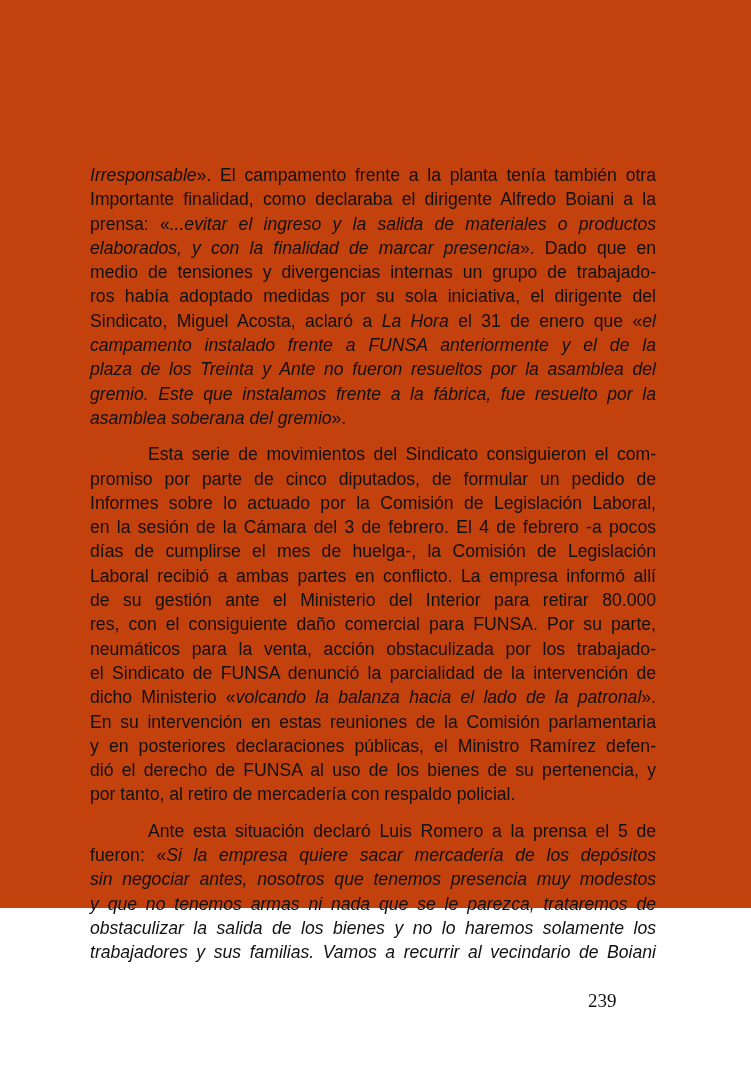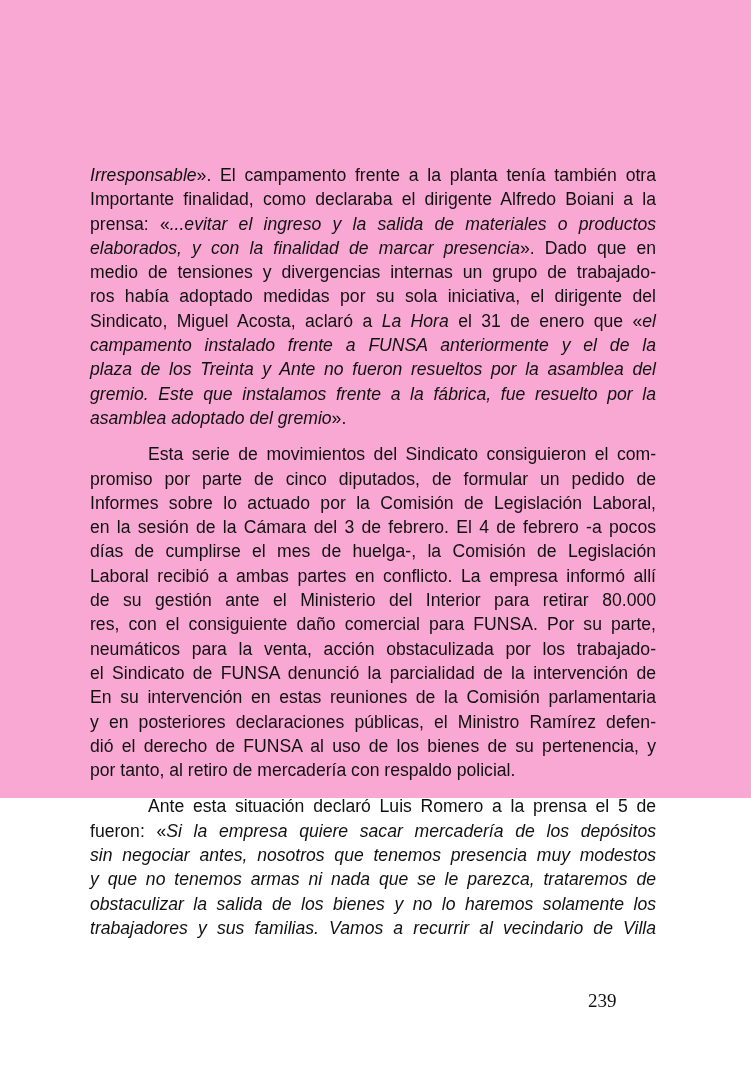--- a/index.html
+++ b/index.html
@@ -1,19 +1,19 @@
 <!DOCTYPE html>
 <html><head>
 <meta charset="utf-8">
 <style>
   html, body { margin: 0; padding: 0; background: #ffffff; }
   body { width: 751px; height: 1075px; position: relative; overflow: hidden; }
   .page {
-    position: absolute; left: 0; top: 0; width: 751px; height: 798px;
-    background: #f9a8d4;
+    position: absolute; left: 0; top: 0; width: 751px; height: 908px;
+    background: #c2410c;
   }
   .text-block {
     position: absolute;
     left: 90px;
     top: 163px;
     width: 566px;
     font-family: "Liberation Sans", sans-serif;
     font-size: 17.6px;
     line-height: 24.3px;
     color: #111111;
@@ -50,41 +50,42 @@
         <span class="line"><span class="it">Irresponsable</span><span>». El campamento frente a la planta tenía también otra</span></span>
         <span class="line"><span>Importante finalidad, como declaraba el dirigente Alfredo Boiani a la</span></span>
         <span class="line"><span>prensa: «</span><span class="it">...evitar el ingreso y la salida de materiales o productos</span></span>
         <span class="line"><span class="it">elaborados, y con la finalidad de marcar presencia</span><span>». Dado que en</span></span>
         <span class="line"><span>medio de tensiones  y divergencias internas un grupo de trabajado-</span></span>
         <span class="line"><span>ros había adoptado medidas por su sola iniciativa, el dirigente del</span></span>
         <span class="line"><span>Sindicato, Miguel Acosta, aclaró a </span><span class="it">La  Hora</span><span> el 31 de enero que «</span><span class="it">el</span></span>
         <span class="line"><span class="it">campamento instalado frente a FUNSA anteriormente y el de la</span></span>
         <span class="line"><span class="it">plaza de los Treinta y Ante no fueron resueltos por la asamblea del</span></span>
         <span class="line"><span class="it">gremio. Este que instalamos frente a la fábrica, fue resuelto por la</span></span>
-        <span class="line last"><span class="it">asamblea adoptado del gremio</span><span>».</span></span>
+        <span class="line last"><span class="it">asamblea soberana del gremio</span><span>».</span></span>
       </div>
       <div class="para">
         <span class="line indent-first"><span>Esta serie de movimientos del Sindicato consiguieron el com-</span></span>
         <span class="line"><span>promiso por parte de cinco diputados, de formular un pedido de</span></span>
         <span class="line"><span>Informes sobre lo actuado por la Comisión de Legislación Laboral,</span></span>
         <span class="line"><span>en la sesión de la Cámara del 3 de febrero. El 4 de febrero -a pocos</span></span>
         <span class="line"><span>días de cumplirse el mes de huelga-, la Comisión de Legislación</span></span>
         <span class="line"><span>Laboral recibió a ambas partes en conflicto. La empresa informó allí</span></span>
         <span class="line"><span>de su gestión ante el Ministerio del Interior para retirar 80.000</span></span>
         <span class="line"><span>res, con el consiguiente daño comercial para FUNSA. Por su parte,</span></span>
         <span class="line"><span>neumáticos para la venta, acción obstaculizada por los trabajado-</span></span>
         <span class="line"><span>el Sindicato de FUNSA denunció la parcialidad de la intervención de</span></span>
+        <span class="line"><span>dicho Ministerio «</span><span class="it">volcando la balanza hacia el lado de la patronal</span><span>».</span></span>
         <span class="line"><span>En su intervención en estas reuniones de la Comisión parlamentaria</span></span>
         <span class="line"><span>y en posteriores declaraciones públicas, el Ministro Ramírez defen-</span></span>
         <span class="line"><span>dió el derecho de FUNSA al uso de los bienes de su pertenencia, y</span></span>
         <span class="line last"><span>por tanto, al retiro de mercadería con respaldo policial.</span></span>
       </div>
       <div class="para">
         <span class="line indent-first"><span>Ante esta situación declaró Luis Romero a la prensa el 5 de</span></span>
         <span class="line"><span>fueron: «</span><span class="it">Si la empresa quiere sacar mercadería de los depósitos</span></span>
         <span class="line"><span class="it">sin negociar antes, nosotros que tenemos presencia muy modestos</span></span>
         <span class="line"><span class="it">y que no tenemos armas ni nada que se le parezca, trataremos de</span></span>
         <span class="line"><span class="it">obstaculizar la salida de los bienes y no lo haremos solamente los</span></span>
-        <span class="line"><span class="it">trabajadores y sus familias. Vamos a recurrir al vecindario de Villa</span></span>
+        <span class="line"><span class="it">trabajadores y sus familias. Vamos a recurrir al vecindario de Boiani</span></span>
       </div>
     </div>
   <div class="page-number">239</div>
 </div>
 
 </body></html>

